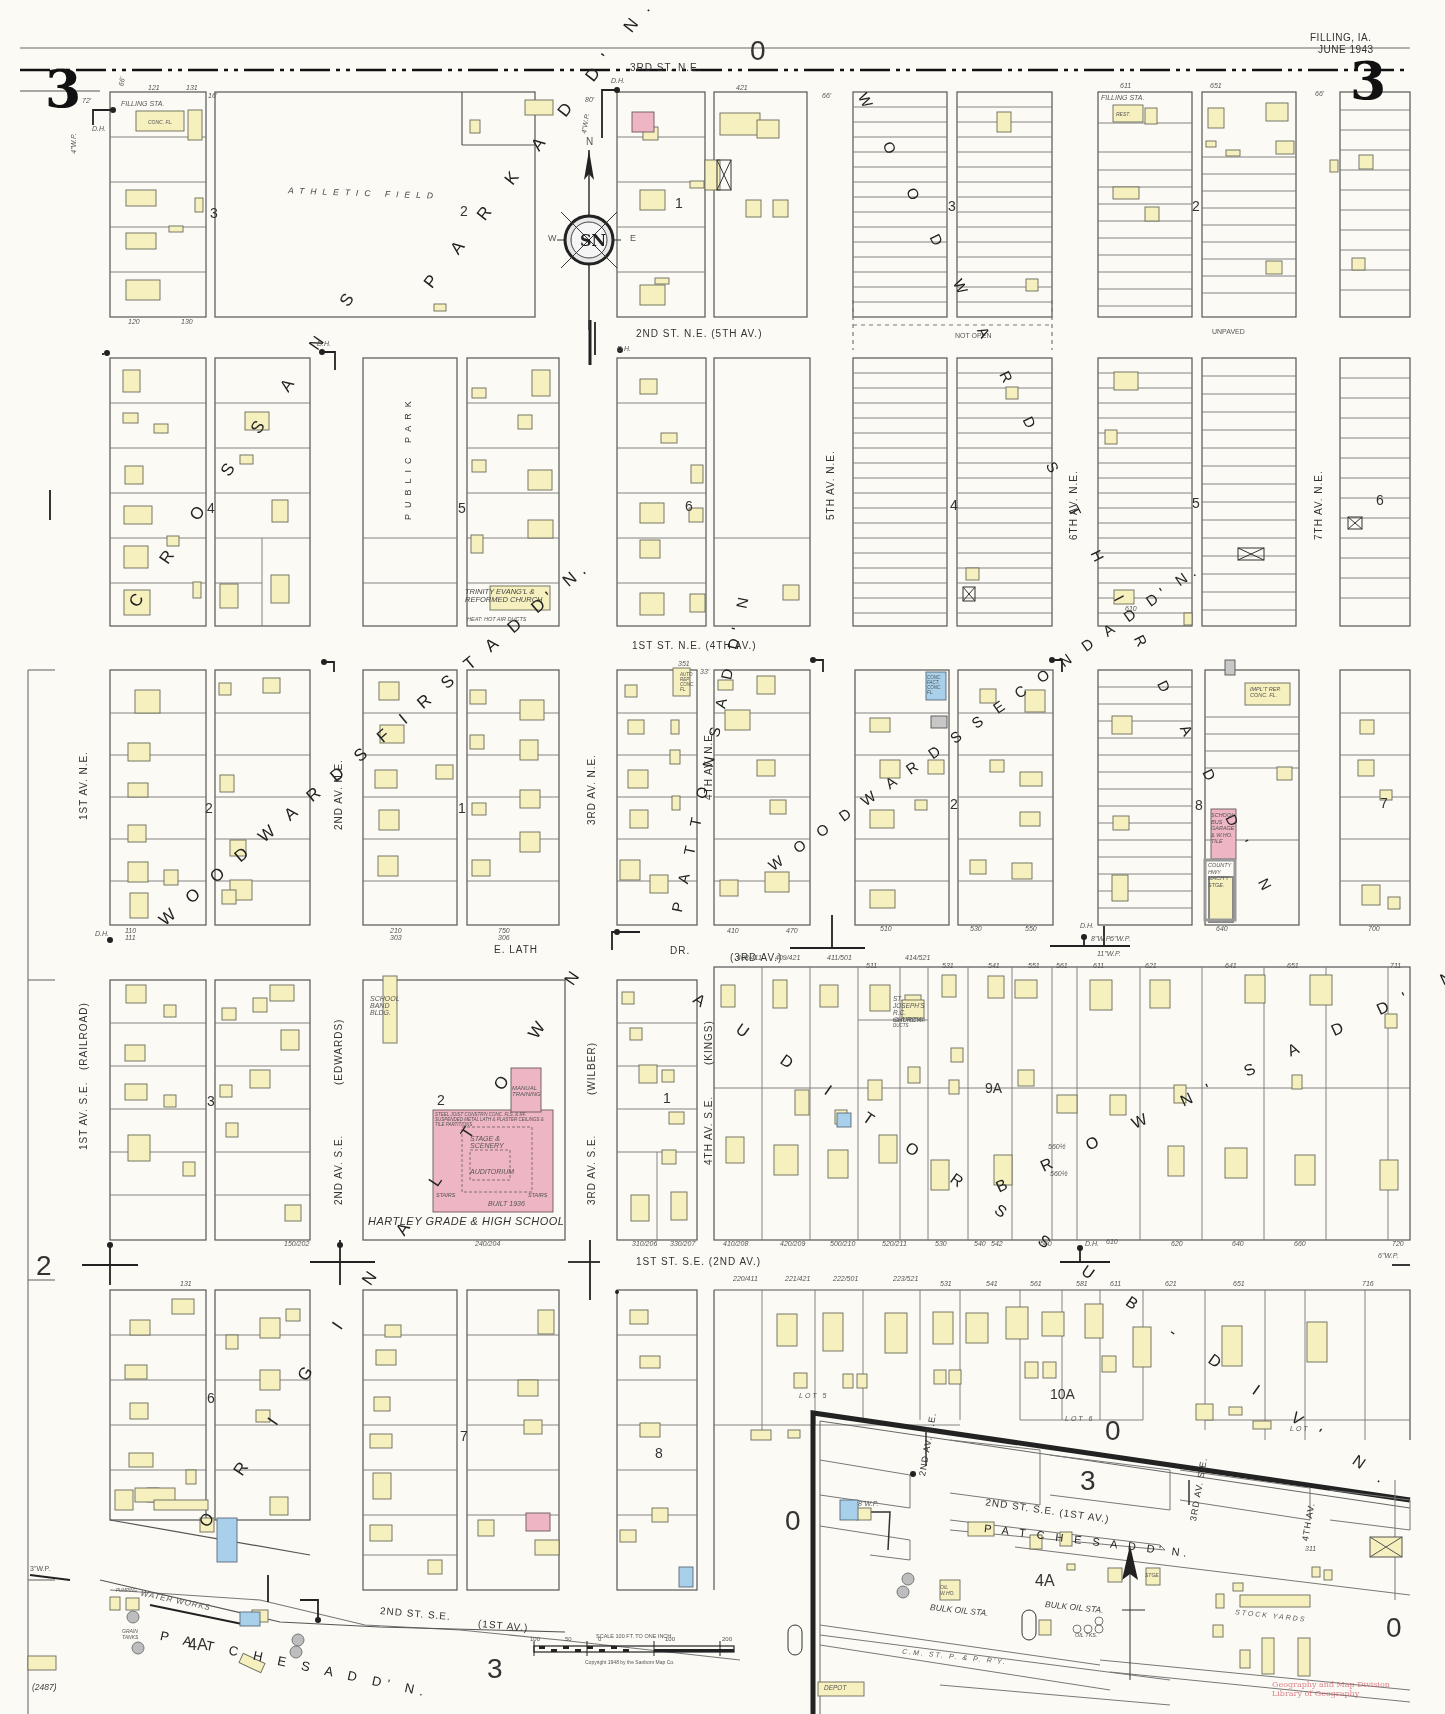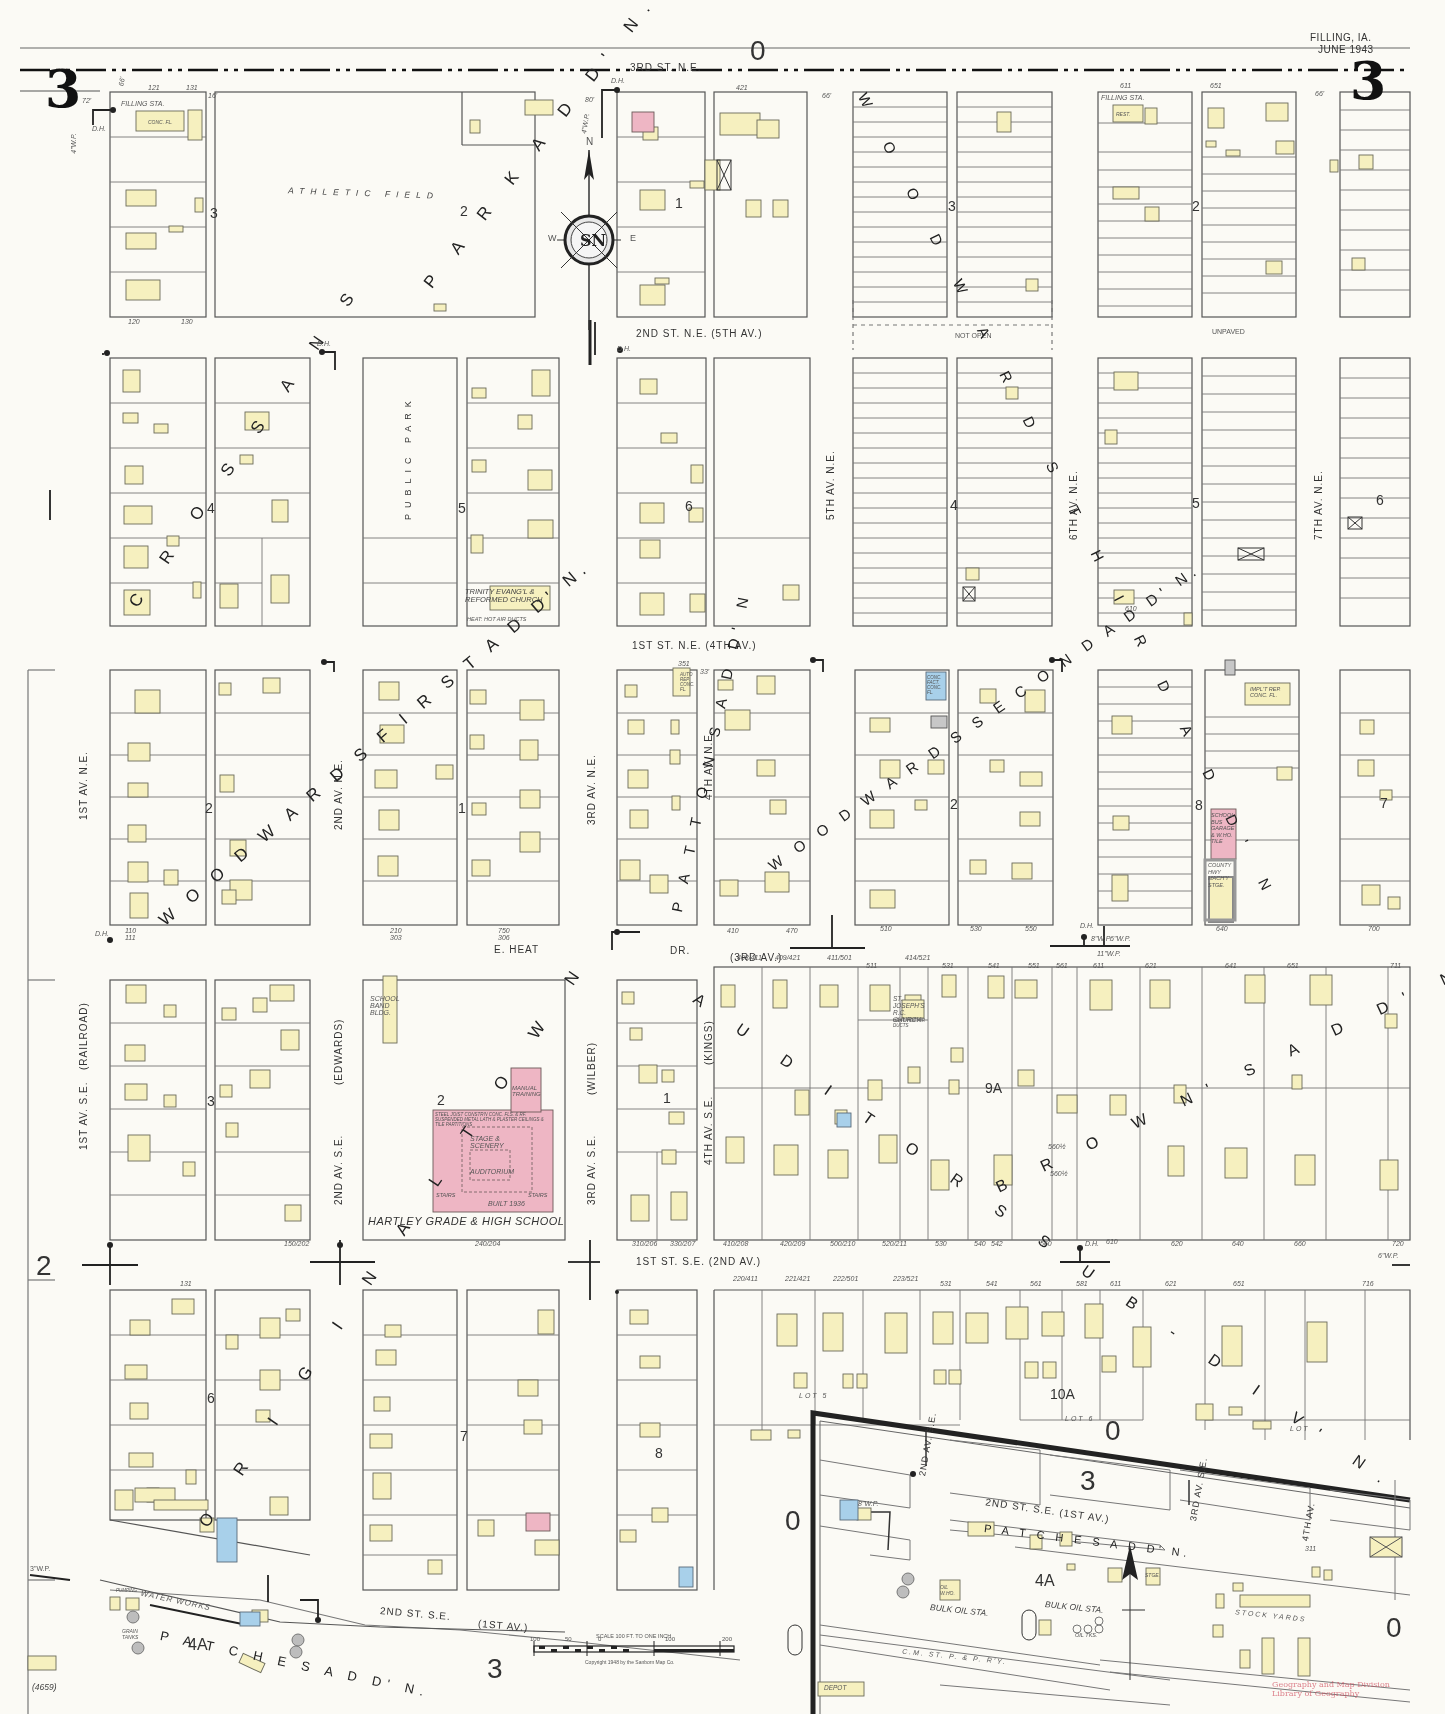--- a/index.html
+++ b/index.html
@@ -895,26 +895,26 @@
 
   <rect x="1022" y="1610" width="14" height="30" rx="7" fill="none" stroke="#333"></rect>
   <rect x="788" y="1625" width="14" height="30" rx="7" fill="none" stroke="#333"></rect>
 </svg>
 
 <div class="lbl title" style="left:1310px;top:32px;">FILLING, IA.</div>
 <div class="lbl title" style="left:1318px;top:44px;">JUNE 1943</div>
 
 <div class="lbl sheet" style="left:45px;top:58px;">3</div>
 <div class="lbl sheet" style="left:1350px;top:50px;">3</div>
-<div class="lbl small" style="left:32px;top:1682px;">(4659)</div>
+<div class="lbl small" style="left:32px;top:1682px;">(2487)</div>
 
 <div class="lbl street" style="left:630px;top:62px;">3RD ST. N.E.</div>
 <div class="lbl street" style="left:636px;top:328px;">2ND ST. N.E. (5TH AV.)</div>
 <div class="lbl street" style="left:632px;top:640px;">1ST ST. N.E. (4TH AV.)</div>
-<div class="lbl street" style="left:494px;top:944px;">E. HEAT</div>
+<div class="lbl street" style="left:494px;top:944px;">E. LATH</div>
 <div class="lbl street" style="left:670px;top:945px;">DR.</div>
 <div class="lbl street" style="left:730px;top:945px;margin-top:7px;">(3RD AV.)</div>
 <div class="lbl street" style="left:636px;top:1256px;">1ST ST. S.E. (2ND AV.)</div>
 <div class="lbl street" style="left:380px;top:1608px;transform:rotate(5deg);">2ND ST. S.E.</div>
 <div class="lbl street" style="left:478px;top:1620px;transform:rotate(5deg);">(1ST AV.)</div>
 <div class="lbl street" style="left:985px;top:1505px;transform:rotate(8deg);">2ND ST. S.E. (1ST AV.)</div>
 <div class="lbl tiny" style="left:955px;top:332px;font-style:normal;">NOT OPEN</div>
 <div class="lbl tiny" style="left:1212px;top:328px;font-style:normal;">UNPAVED</div>
 <div class="lbl tiny" style="left:902px;top:1653px;font-style:italic;letter-spacing:2px;transform:rotate(6deg);">C.M. ST. P. &amp; P. R'Y.</div>
 

